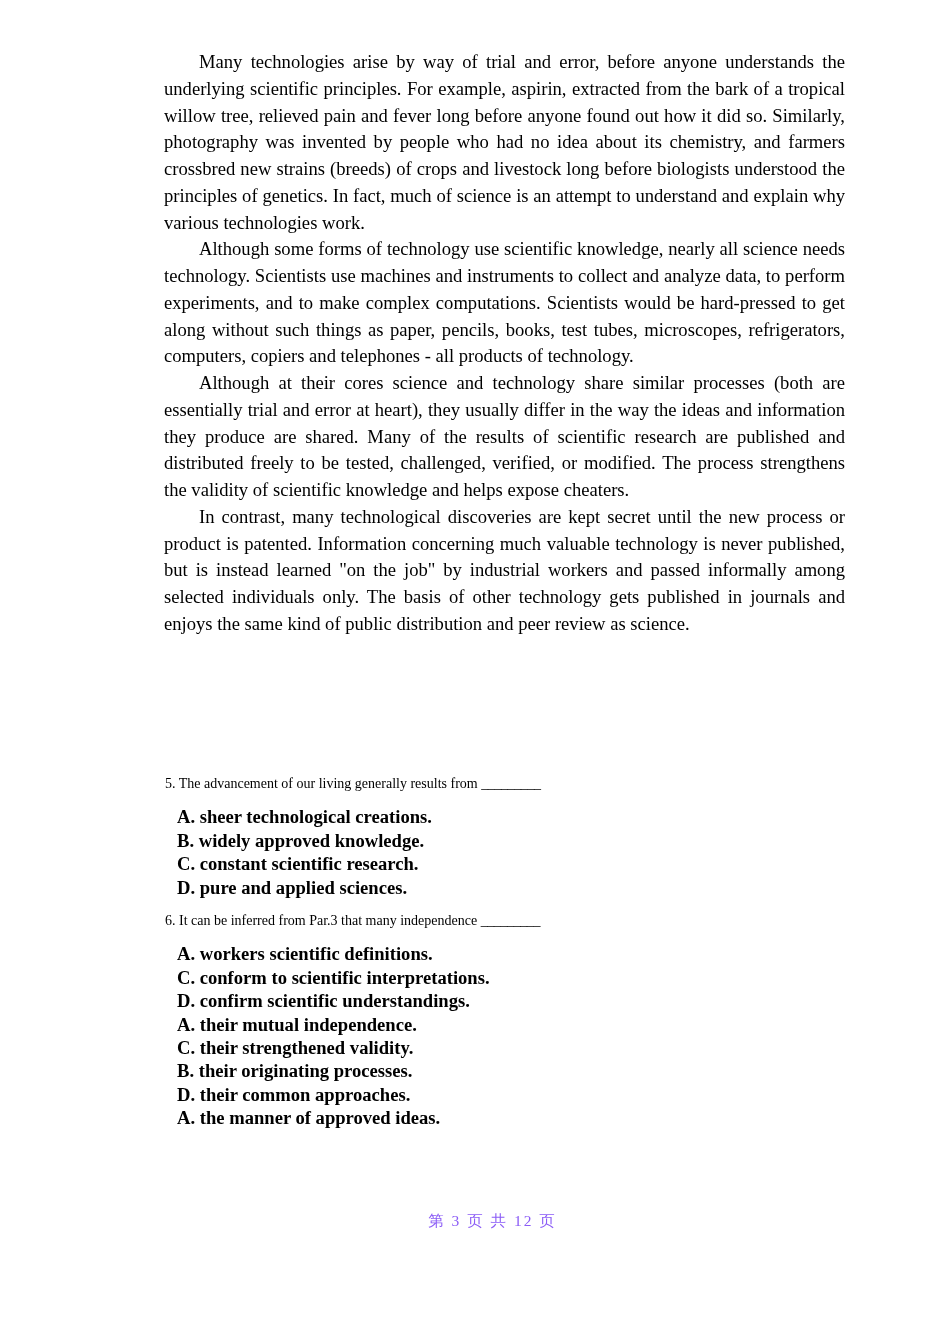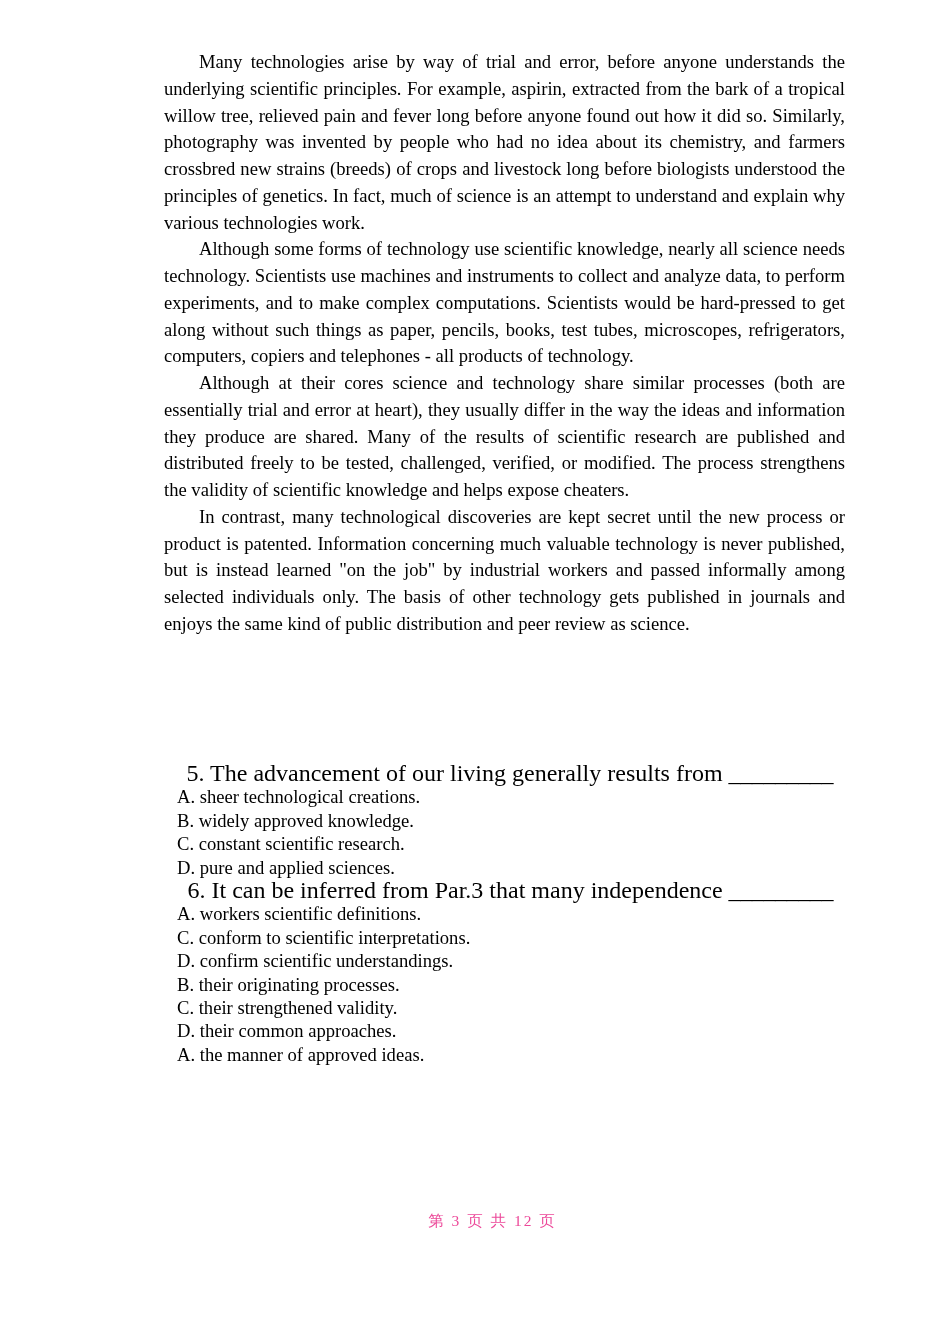--- a/index.html
+++ b/index.html
@@ -51,50 +51,50 @@
     left: 0;
     top: 762px;
     width: 681px;
   }
 
   .question {
     margin: 0;
   }
 
   .question-stem {
-    font-size: 24px;
+    font-size: 14px;
     line-height: 23.4px;
-    margin: 0;
+    margin: 10px;
     padding-left: 3px;
     white-space: nowrap;
-    text-align: right;
   }
 
   .blank {
     letter-spacing: -0.4px;
   }
 
   .option {
     font-size: 18.6px;
     line-height: 23.4px;
     margin: 0;
     padding-left: 25px;
     white-space: nowrap;
+    font-weight: bold;
   }
 
   
   .page-footer {
     position: absolute;
     left: 0;
     top: 1211px;
     width: 681px;
     text-align: center;
     font-size: 15.5px;
     line-height: 20px;
-    color: #ec4899;
+    color: #8b5cf6;
     letter-spacing: 2px;
   }
 </style>
 </head>
 <body>
 
 <div class="page">
 
   <div class="reading-passage">
     <p class="para">Many technologies arise by way of trial and error, before anyone understands the underlying scientific principles. For example, aspirin, extracted from the bark of a tropical willow tree, relieved pain and fever long before anyone found out how it did so. Similarly, photography was invented by people who had no idea about its chemistry, and farmers crossbred new strains (breeds) of crops and livestock long before biologists understood the principles of genetics. In fact, much of science is an attempt to understand and explain why various technologies work.</p>
@@ -114,22 +114,23 @@
     </div>
 
     <div class="question">
       <div class="question-stem"><span>6.</span> <span>It can be inferred from Par.3 that many independence</span> <span class="blank">_________</span></div>
       <div class="option">A. workers scientific definitions.</div>
       <div class="option">C. conform to scientific interpretations.</div>
       <div class="option">D. confirm scientific understandings.</div>
     </div>
 
     <div class="question">
+      <div class="option">A. their mutual independence.</div>
+      <div class="option">C. their strengthened validity.</div>
       <div class="option">B. their originating processes.</div>
-      <div class="option">C. their strengthened validity.</div>
       <div class="option">D. their common approaches.</div>
     </div>
 
     <div class="question">
       <div class="option">A. the manner of approved ideas.</div>
     </div>
 
   </div>
 
   <div class="page-footer">第 3 页 共 12 页</div>

